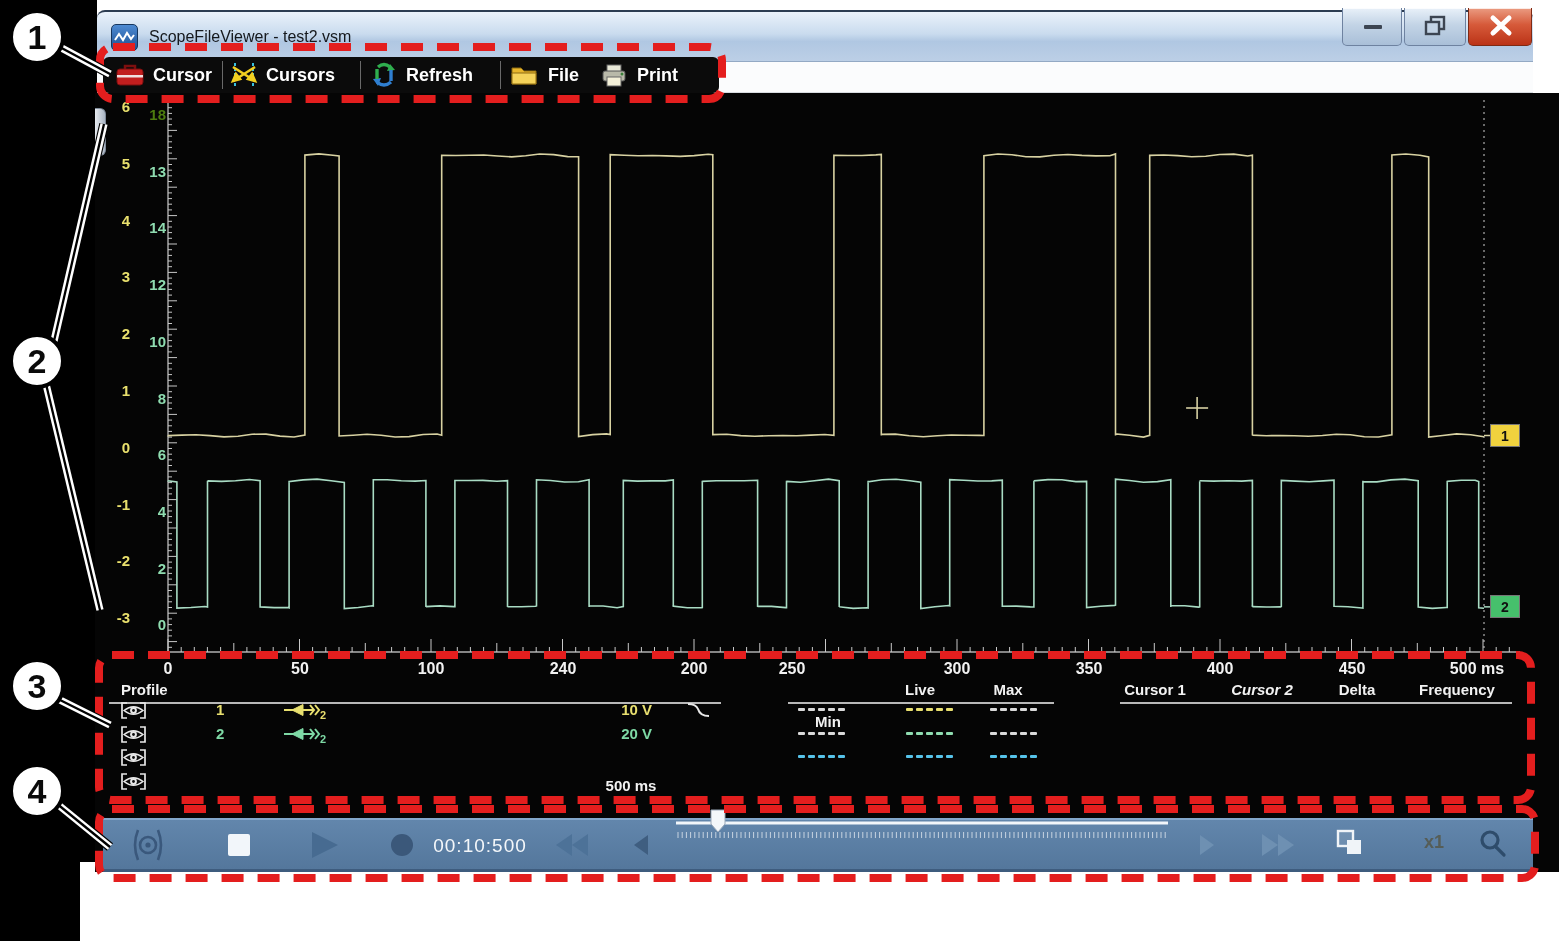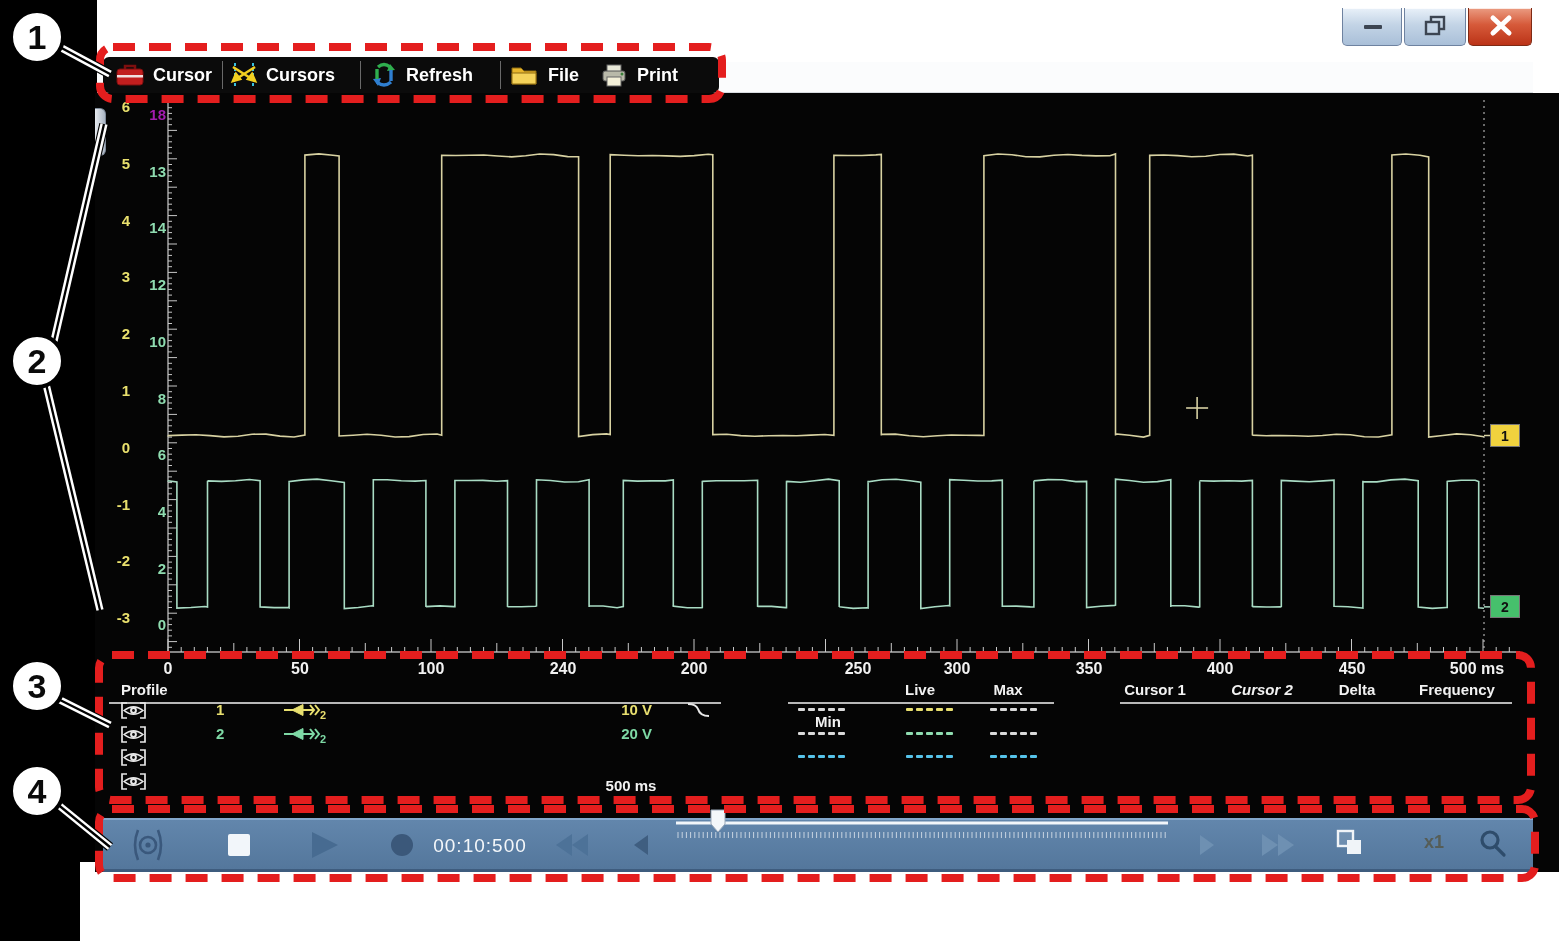--- a/index.html
+++ b/index.html
@@ -56,20 +56,28 @@
   #timebase{position:absolute;height:16px;line-height:16px;font-size:15px;font-weight:bold;color:#f2f2f2;z-index:6;}
 </style>
 </head>
 <body>
 
 <div id="page">
 
   <div class="abs" id="strip-left"></div>
   <div class="abs" id="black-tl"></div>
 
+  <div class="abs" id="titlebar">
+    <div class="abs" id="app-icon">
+      <svg width="25" height="25">
+          <polyline points="3,15 7,9 11,15 15,8 19,14 22,10" fill="none" stroke="#fff" stroke-width="2"></polyline>
+        </svg>
+    </div>
+    <div class="abs" id="window-title">ScopeFileViewer - test2.vsm</div>
+  </div>
   <div class="abs winbtn" style="left:1342px;width:60px;">
     <svg width="60" height="36">
         <rect x="21" y="17" width="18" height="4" rx="1" fill="#3c4552"></rect>
       </svg>
   </div>
   <div class="abs winbtn" style="left:1404px;width:62px;">
     <svg width="62" height="36">
       <rect x="26" y="9" width="13" height="12" fill="none" stroke="#3c4552" stroke-width="2.4"></rect>
       <rect x="21" y="14" width="13" height="12" fill="#c3d4e6" stroke="#3c4552" stroke-width="2.4"></rect>
     </svg>
@@ -369,36 +377,36 @@
       <div class="axis-label scopetext" style="position:absolute;left:96px;top:99px;width:34px;color:#e9e06d;z-index:6;">6</div>
       <div class="axis-label scopetext" style="position:absolute;left:96px;top:156px;width:34px;color:#e9e06d;z-index:6;">5</div>
       <div class="axis-label scopetext" style="position:absolute;left:96px;top:213px;width:34px;color:#e9e06d;z-index:6;">4</div>
       <div class="axis-label scopetext" style="position:absolute;left:96px;top:269px;width:34px;color:#e9e06d;z-index:6;">3</div>
       <div class="axis-label scopetext" style="position:absolute;left:96px;top:326px;width:34px;color:#e9e06d;z-index:6;">2</div>
       <div class="axis-label scopetext" style="position:absolute;left:96px;top:383px;width:34px;color:#e9e06d;z-index:6;">1</div>
       <div class="axis-label scopetext" style="position:absolute;left:96px;top:440px;width:34px;color:#e9e06d;z-index:6;">0</div>
       <div class="axis-label scopetext" style="position:absolute;left:96px;top:497px;width:34px;color:#e9e06d;z-index:6;">-1</div>
       <div class="axis-label scopetext" style="position:absolute;left:96px;top:553px;width:34px;color:#e9e06d;z-index:6;">-2</div>
       <div class="axis-label scopetext" style="position:absolute;left:96px;top:610px;width:34px;color:#e9e06d;z-index:6;">-3</div>
-      <div class="axis-label scopetext" style="position:absolute;left:134px;top:107px;width:32px;color:#a21caf;z-index:6;">18</div>
+      <div class="axis-label scopetext" style="position:absolute;left:134px;top:107px;width:32px;color:#4d7c0f;z-index:6;">18</div>
       <div class="axis-label scopetext" style="position:absolute;left:134px;top:164px;width:32px;color:#8fdcb0;z-index:6;">13</div>
       <div class="axis-label scopetext" style="position:absolute;left:134px;top:220px;width:32px;color:#8fdcb0;z-index:6;">14</div>
       <div class="axis-label scopetext" style="position:absolute;left:134px;top:277px;width:32px;color:#8fdcb0;z-index:6;">12</div>
       <div class="axis-label scopetext" style="position:absolute;left:134px;top:334px;width:32px;color:#8fdcb0;z-index:6;">10</div>
       <div class="axis-label scopetext" style="position:absolute;left:134px;top:391px;width:32px;color:#8fdcb0;z-index:6;">8</div>
       <div class="axis-label scopetext" style="position:absolute;left:134px;top:447px;width:32px;color:#8fdcb0;z-index:6;">6</div>
       <div class="axis-label scopetext" style="position:absolute;left:134px;top:504px;width:32px;color:#8fdcb0;z-index:6;">4</div>
       <div class="axis-label scopetext" style="position:absolute;left:134px;top:561px;width:32px;color:#8fdcb0;z-index:6;">2</div>
       <div class="axis-label scopetext" style="position:absolute;left:134px;top:617px;width:32px;color:#8fdcb0;z-index:6;">0</div>
       <div class="xaxis-label scopetext" style="position:absolute;left:128px;top:660px;width:80px;z-index:6;">0</div>
       <div class="xaxis-label scopetext" style="position:absolute;left:260px;top:660px;width:80px;z-index:6;">50</div>
       <div class="xaxis-label scopetext" style="position:absolute;left:391px;top:660px;width:80px;z-index:6;">100</div>
       <div class="xaxis-label scopetext" style="position:absolute;left:523px;top:660px;width:80px;z-index:6;">240</div>
       <div class="xaxis-label scopetext" style="position:absolute;left:654px;top:660px;width:80px;z-index:6;">200</div>
-      <div class="xaxis-label scopetext" style="position:absolute;left:818px;top:660px;width:80px;z-index:6;">250</div>
+      <div class="xaxis-label scopetext" style="position:absolute;left:752px;top:660px;width:80px;z-index:6;">250</div>
       <div class="xaxis-label scopetext" style="position:absolute;left:917px;top:660px;width:80px;z-index:6;">300</div>
       <div class="xaxis-label scopetext" style="position:absolute;left:1049px;top:660px;width:80px;z-index:6;">350</div>
       <div class="xaxis-label scopetext" style="position:absolute;left:1180px;top:660px;width:80px;z-index:6;">400</div>
       <div class="xaxis-label scopetext" style="position:absolute;left:1312px;top:660px;width:80px;z-index:6;">450</div>
       <div class="xaxis-label scopetext" style="position:absolute;left:1437px;top:660px;width:80px;z-index:6;">500 ms</div>
     </div>
 
   <div class="abs chmarker scopetext" style="left:1490px;top:424px;background:#f0d23e;">1</div>
   <div class="abs chmarker scopetext" style="left:1490px;top:595px;background:#46c06c;">2</div>
 

